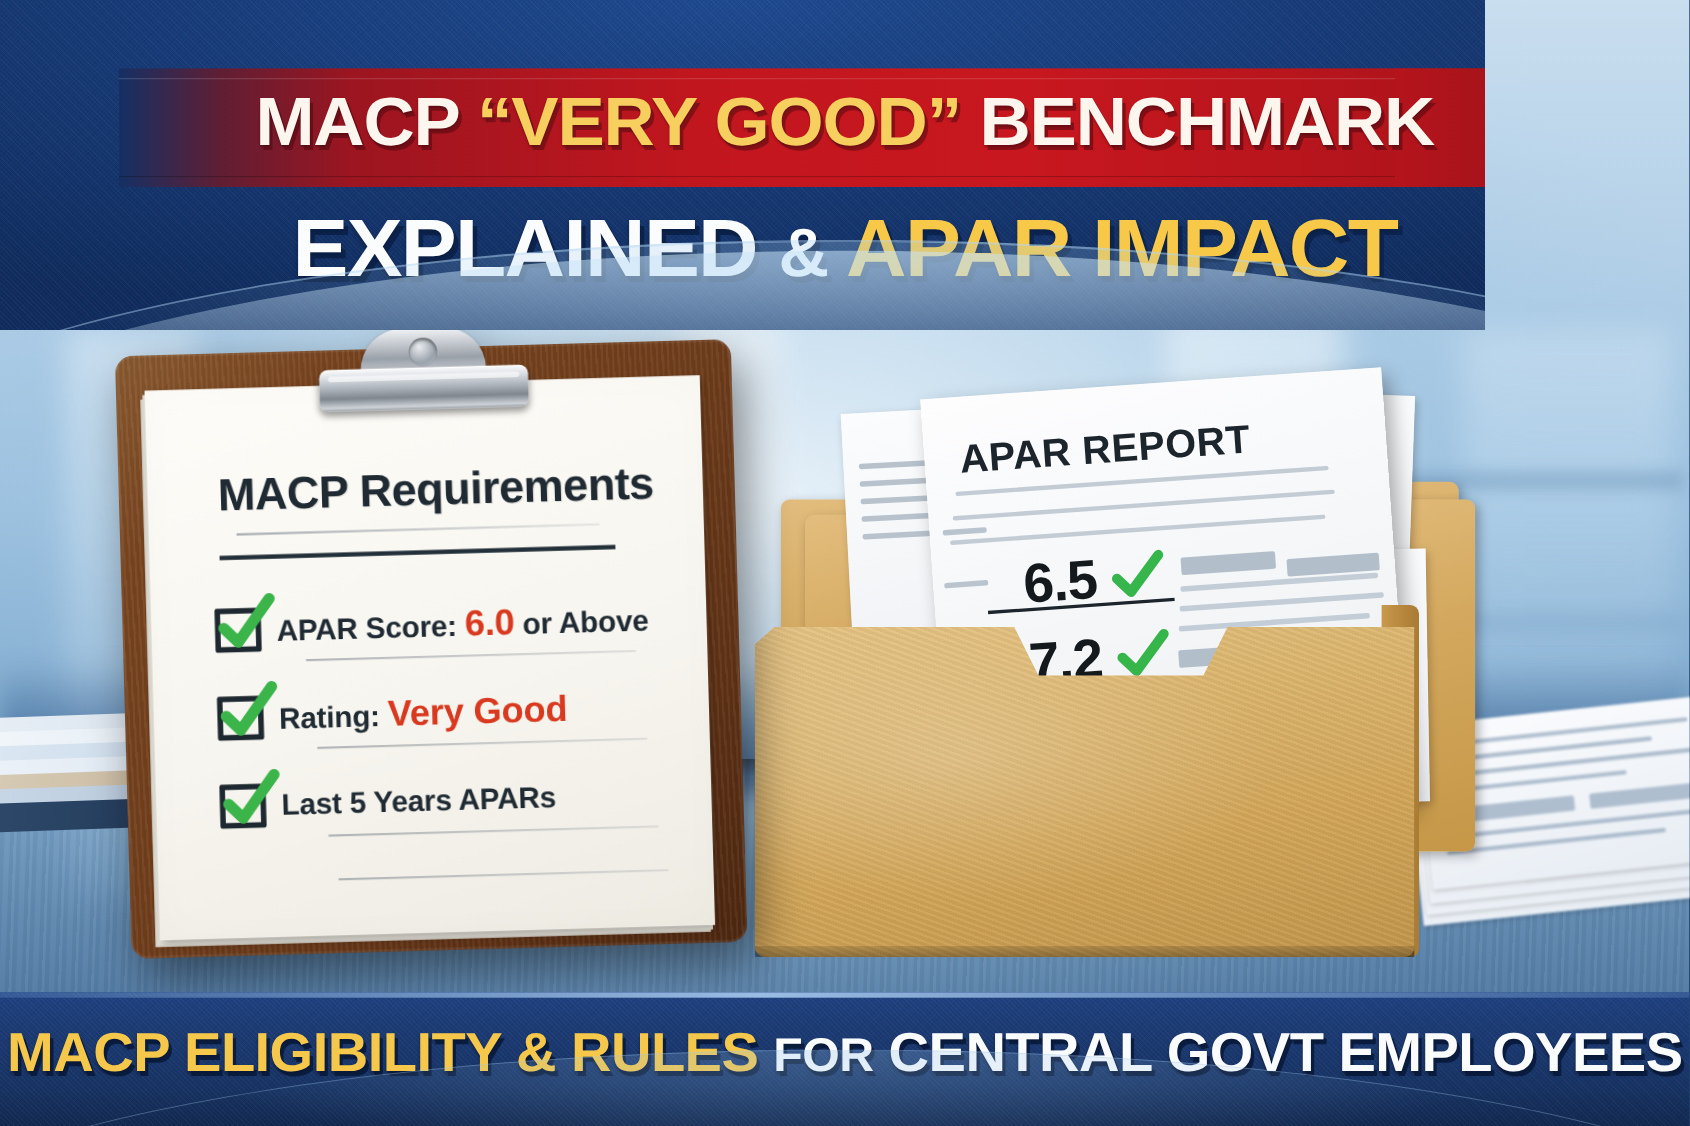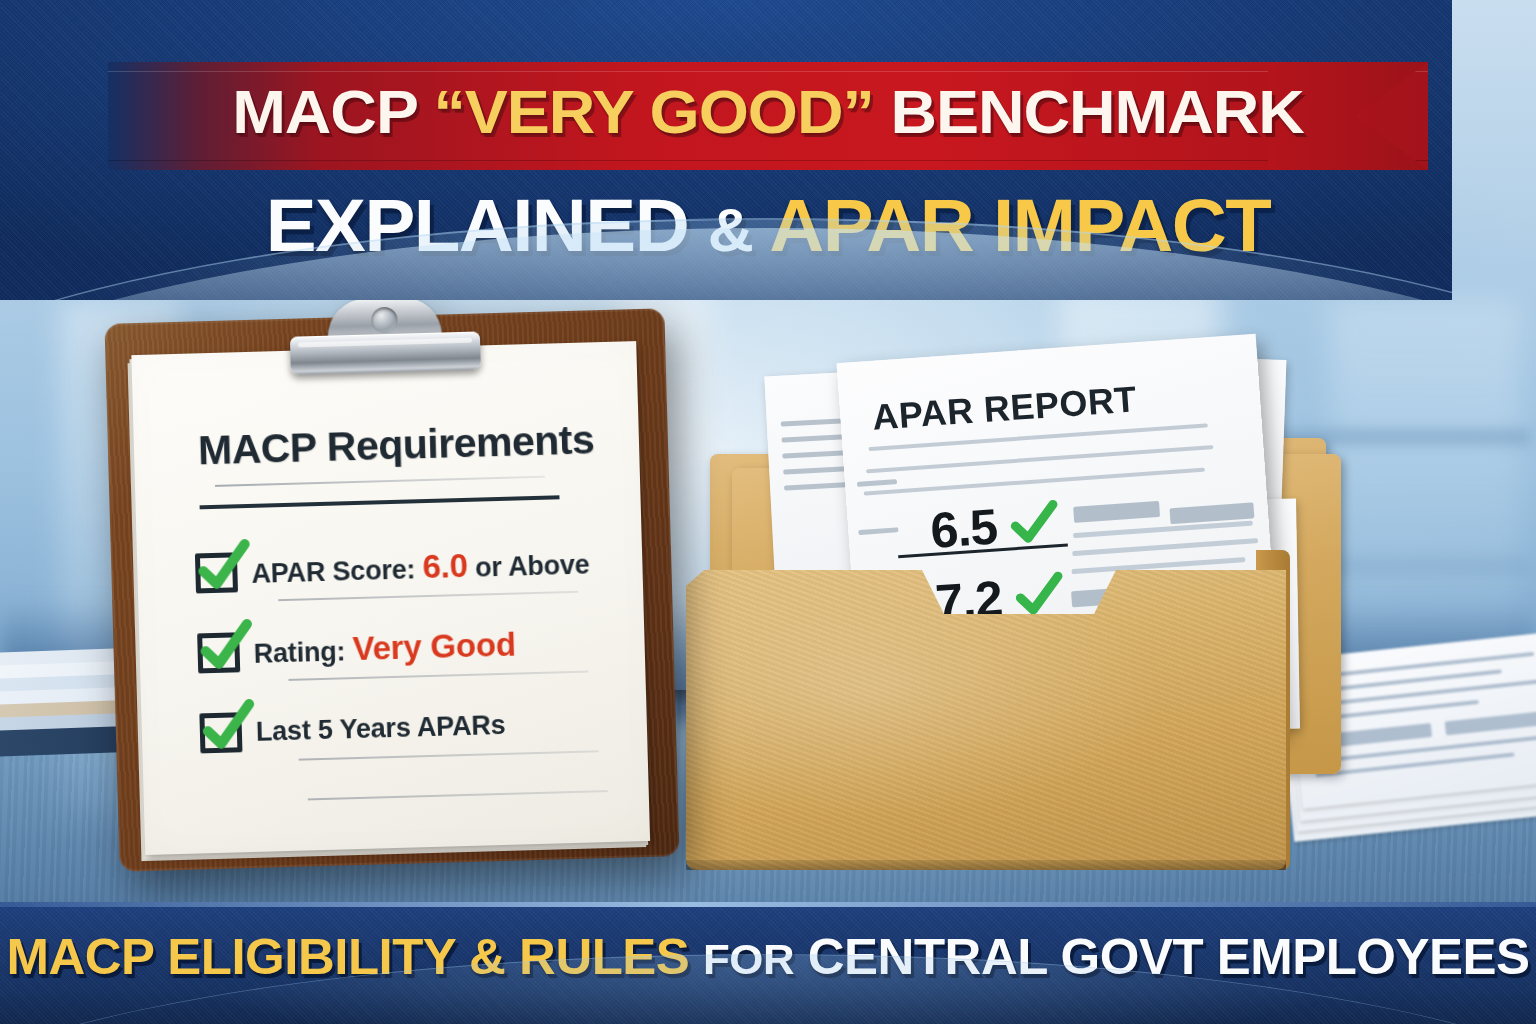--- a/index.html
+++ b/index.html
@@ -69,21 +69,21 @@
     position: absolute; left: 700px; top: 0; width: 700px; height: 235px;
     background: radial-gradient(ellipse 420px 160px at 40% 25%, rgba(255,236,200,.55), rgba(255,230,190,0) 72%);
   }
   .desk-edge-shadow {
     position: absolute; left: 0; top: 690px; width: 1536px; height: 16px;
     background: linear-gradient(180deg, rgba(0,0,0,.38), rgba(0,0,0,0));
   }
 
   
   .header-block {
-    position: absolute; left: 0; top: 0; width: 1452px; height: 300px;
+    position: absolute; left: 0; top: 0; width: 1350px; height: 300px;
     background:
       radial-gradient(ellipse 1200px 300px at 50% 0%, #1e4a90 0%, #173b78 45%, #102c5e 100%);
     overflow: hidden;
   }
   .header-noise {
     position: absolute; inset: 0;
     background-image:
       repeating-linear-gradient(45deg, rgba(255,255,255,.035) 0 1px, transparent 1px 3px),
       repeating-linear-gradient(-45deg, rgba(0,0,0,.05) 0 1px, transparent 1px 3px);
   }

